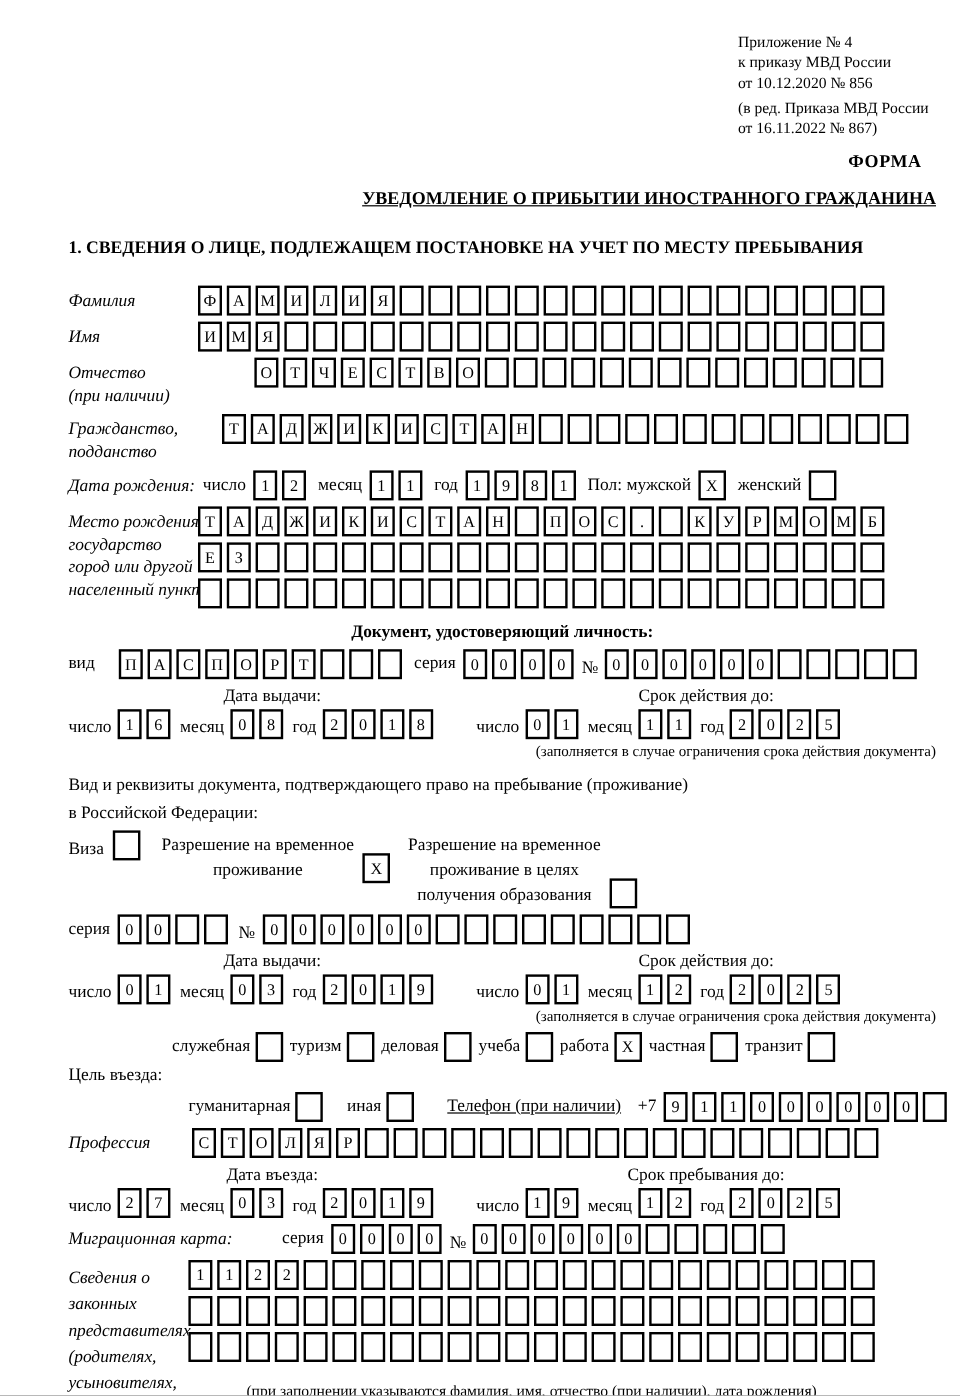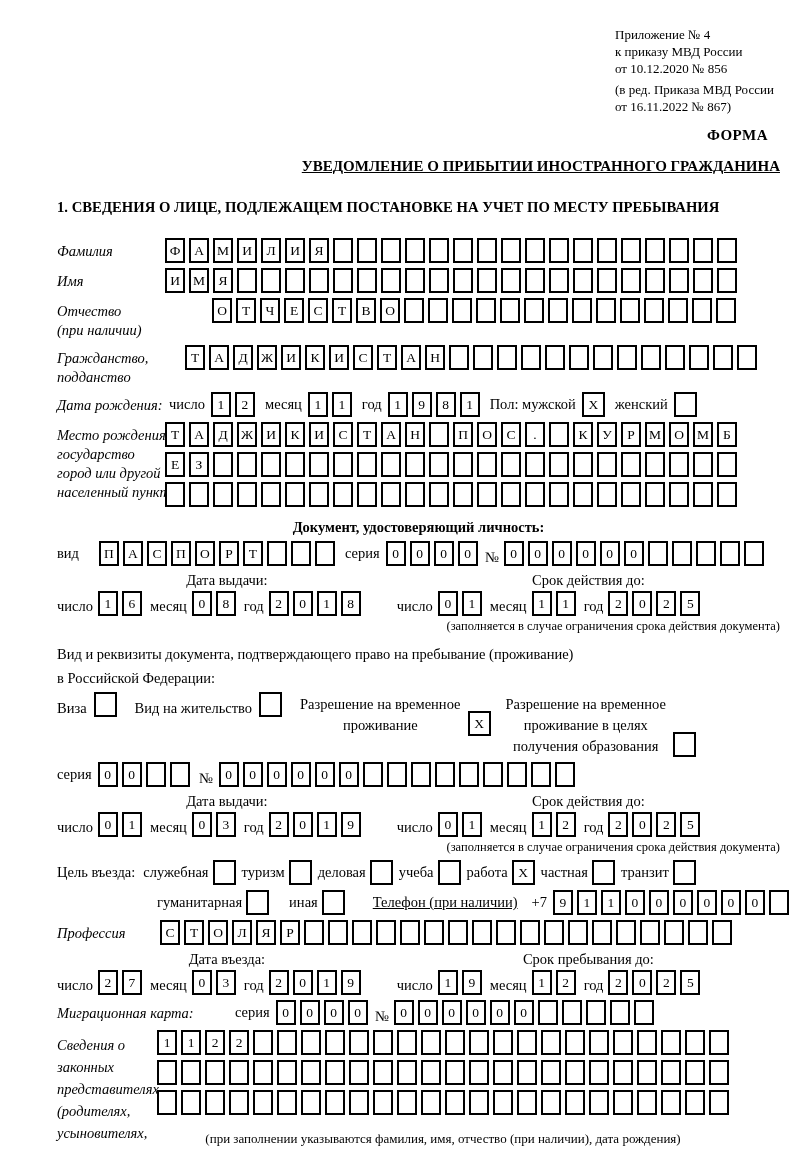--- a/index.html
+++ b/index.html
@@ -412,26 +412,20 @@
     <div>в Российской Федерации:</div>
   </div>
 
   <div class="optrow">
     <span class="opt" style="margin-right:18px;">
       <span class="optlbl">Виза</span>
       <span class="cells cbx">
           <span class="cell"></span>
         </span>
     </span>
-    <span class="opt" style="margin-right:18px;">
-      <span class="optlbl">Вид на жительство</span>
-      <span class="cells cbx">
-          <span class="cell"></span>
-        </span>
-    </span>
     <span class="opt">
       <span class="optlines">
         <span>Разрешение на временное</span>
         <span>проживание</span>
       </span>
       <span class="cells cbx">
           <span class="cell">X</span>
         </span>
     </span>
     <span class="opt">
@@ -516,21 +510,21 @@
             <span class="cell">0</span>
             <span class="cell">2</span>
             <span class="cell">5</span>
           </span>
       </div>
       <div class="dnote">(заполняется в случае ограничения срока действия документа)</div>
     </div>
   </div>
 
   <div class="frow">
-    <span class="ilbl nol" style="margin-right:8px;">Цель въезда:</span>
+    <span class="ilbl nol" style="margin-right:8px;margin-top:24px;">Цель въезда:</span>
     <span class="popt">
       <span class="optlbl">служебная</span>
       <span class="cells cbx">
           <span class="cell"></span>
         </span>
     </span>
     <span class="popt">
       <span class="optlbl">туризм</span>
       <span class="cells cbx">
           <span class="cell"></span>

